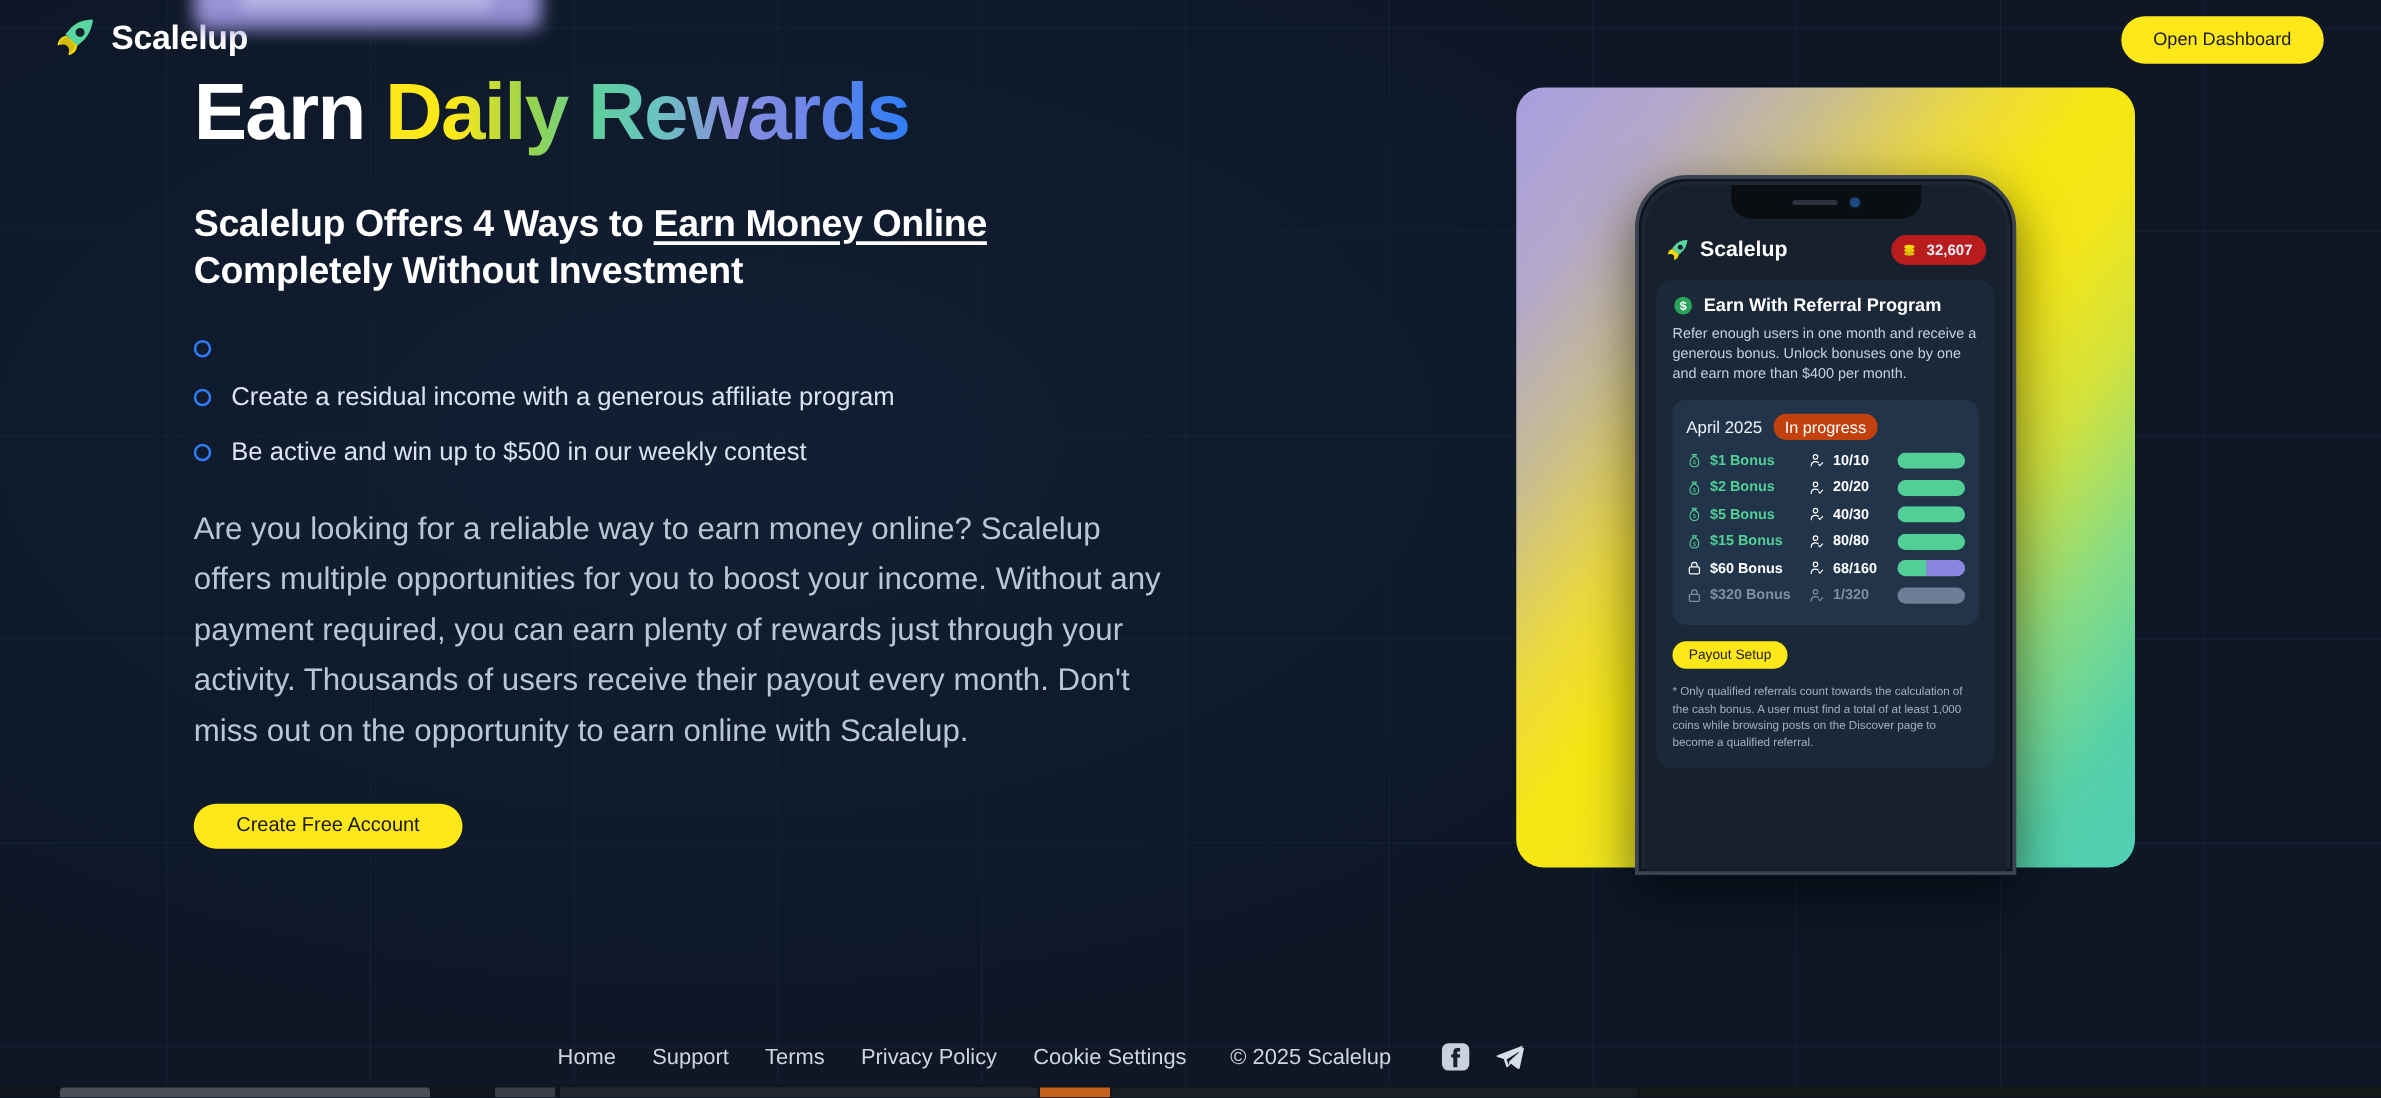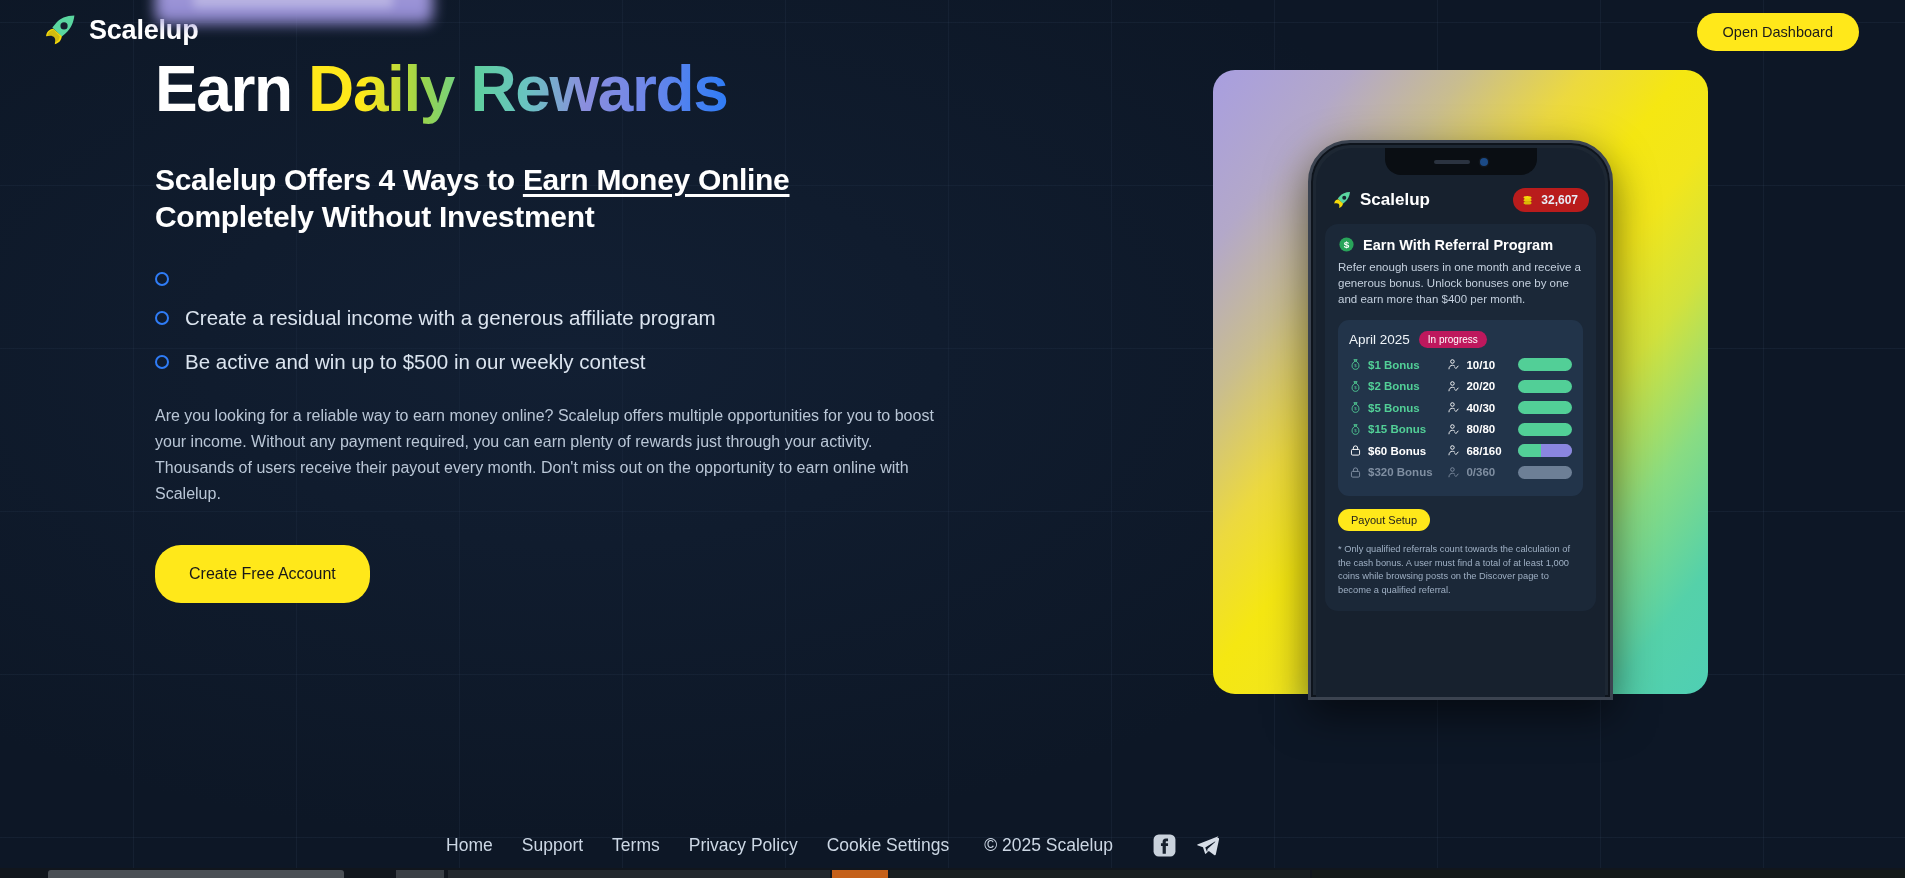--- a/index.html
+++ b/index.html
@@ -91,27 +91,27 @@
     display: flex; align-items: center; gap: 16px;
     margin-bottom: 20px; font-size: 20.5px; color: #dbe4ef; font-weight: 400;
   }
   .bullet-dot {
     flex: none; width: 14px; height: 14px; border-radius: 50%;
     border: 2.5px solid #2f7cf6; box-sizing: border-box;
   }
 
   #hero-para {
     margin-top: 29px;
-    font-size: 16px; line-height: 1.62; color: #b9c6d6; max-width: 790px;
+    font-size: 25px; line-height: 1.62; color: #b9c6d6; max-width: 790px;
   }
 
   #cta {
     margin-top: 38px;
     background: #ffe81a; color: #181818; border: none;
-    border-radius: 26px; height: 58px; padding: 0 34px;
+    border-radius: 26px; height: 36px; padding: 0 34px;
     font-size: 16px; font-family: "Liberation Sans", sans-serif;
     cursor: pointer;
   }
 
   
   #gradient-card {
     position: absolute; left: 1213px; top: 70px;
     width: 495px; height: 624px; border-radius: 22px;
     background: linear-gradient(128deg,
       #a89ee0 0%, #b3a8c9 14%, #c9bd8f 26%,
@@ -162,21 +162,21 @@
   #panel-title-row { display: flex; align-items: center; gap: 8px; }
   #panel-title { color: #fff; font-size: 14.5px; font-weight: 700; }
   #panel-desc { margin-top: 7px; color: #c4d0de; font-size: 11.5px; line-height: 1.37; }
 
   #bonus-box {
     margin-top: 13px; background: #22344a; border-radius: 11px; padding: 11px 11px 10px 11px;
   }
   #bonus-head { display: flex; align-items: center; gap: 9px; margin-bottom: 9px; }
   #bonus-month { color: #eef3f8; font-size: 13.5px; font-weight: 400; }
   #bonus-status {
-    background: #be185d; color: #ffffff; font-size: 10px;
+    background: #c2410c; color: #ffffff; font-size: 13px;
     padding: 3px 9px; border-radius: 10px;
   }
   .bonus-row {
     display: flex; align-items: center; gap: 6px; margin-bottom: 6.5px; height: 15px;
   }
   .bonus-row .b-icon { flex: none; width: 13px; height: 13px; }
   .bonus-row .b-label { font-size: 11.5px; font-weight: 700; width: 74px; }
   .bonus-row .u-icon { flex: none; width: 13px; height: 13px; }
   .bonus-row .b-count { font-size: 11.5px; font-weight: 700; width: 46px; }
   .bonus-row .b-bar {
@@ -430,21 +430,21 @@
                 </svg>
               </span>
               <span class="b-label">$320 Bonus</span>
               <span class="u-icon">
                 <svg viewBox="0 0 24 24" style="width:13px;height:13px;display:block">
                   <circle cx="10" cy="6.5" r="3.3" fill="none" stroke="#7f8ea1" stroke-width="1.7"></circle>
                   <path d="M3.6 20c0-4 2.9-6.6 6.4-6.6 1.6 0 3 .5 4.1 1.4" fill="none" stroke="#7f8ea1" stroke-width="1.7" stroke-linecap="round"></path>
                   <path d="M14.5 17.5l2 2 4-4.6" fill="none" stroke="#7f8ea1" stroke-width="1.7" stroke-linecap="round" stroke-linejoin="round"></path>
                 </svg>
               </span>
-              <span class="b-count">0/360</span>
+              <span class="b-count">1/320</span>
               <span class="b-bar"></span>
             </div>
           </div>
       </div>
 
       <button id="payout-btn">Payout Setup</button>
       <div id="panel-note">* Only qualified referrals count towards the calculation of the cash bonus. A user must find a total of at least 1,000 coins while browsing posts on the Discover page to become a qualified referral.</div>
     </div>
 
   </div>

